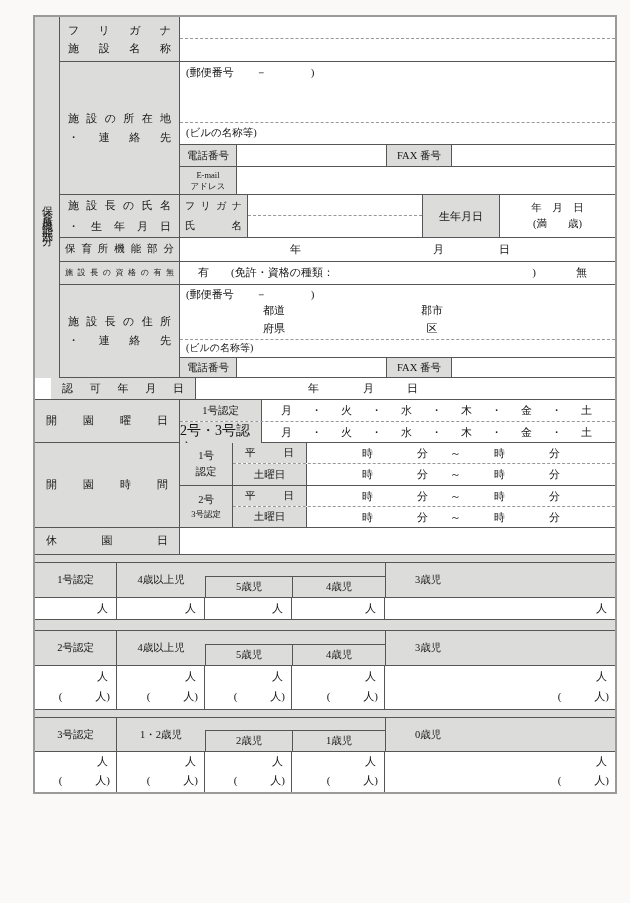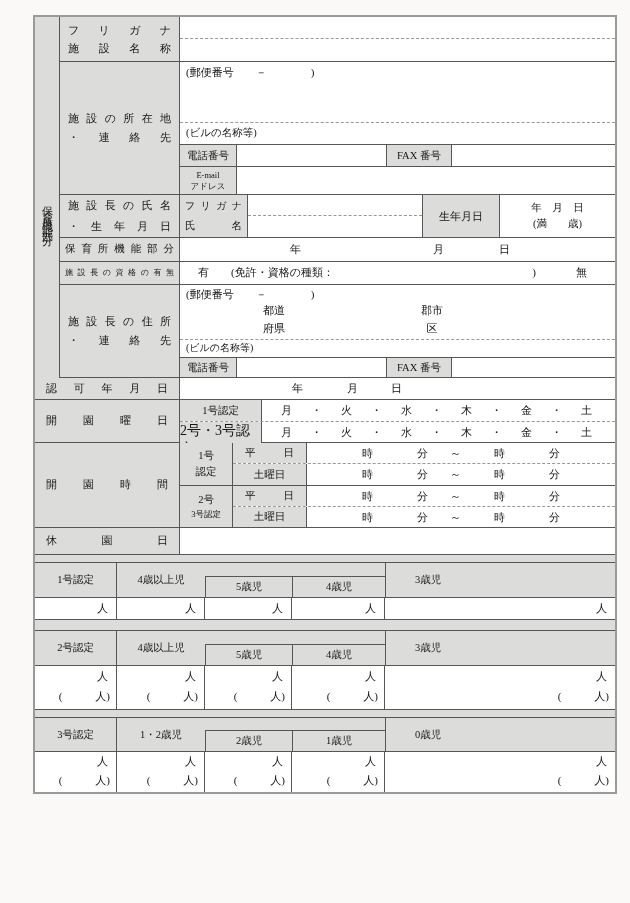--- a/index.html
+++ b/index.html
@@ -155,21 +155,21 @@
         </div>
         <div class="f f1">
           <div class="g br c fs105" style="width:57px;">電話番号</div>
           <div class="f1 br"></div>
           <div class="g br c fs105" style="width:65px;">FAX 番号</div>
           <div style="width:163px;"></div>
         </div>
       </div>
     </div>
 
-    <div class="abs f bb" style="left:0;top:361px;width:580px;height:22px;">
+    <div class="abs f bb" style="left:0;top:361px;width:580px;height:22px;padding-left:16px;">
       <div class="lblcolB g br just" style="line-height:20px;padding:0 11px;">認 可 年 月 日</div>
       <div class="f1" style="line-height:20px;padding-left:112px;">
         <span>年　　　　月　　　日</span>
       </div>
     </div>
 
     <div class="abs f bb" style="left:0;top:383px;width:580px;height:43px;">
       <div class="lblcolB g br just" style="line-height:41px;padding:0 11px;">開 園 曜 日</div>
       <div class="f1 fc">
         <div class="f db" style="height:22px;">

